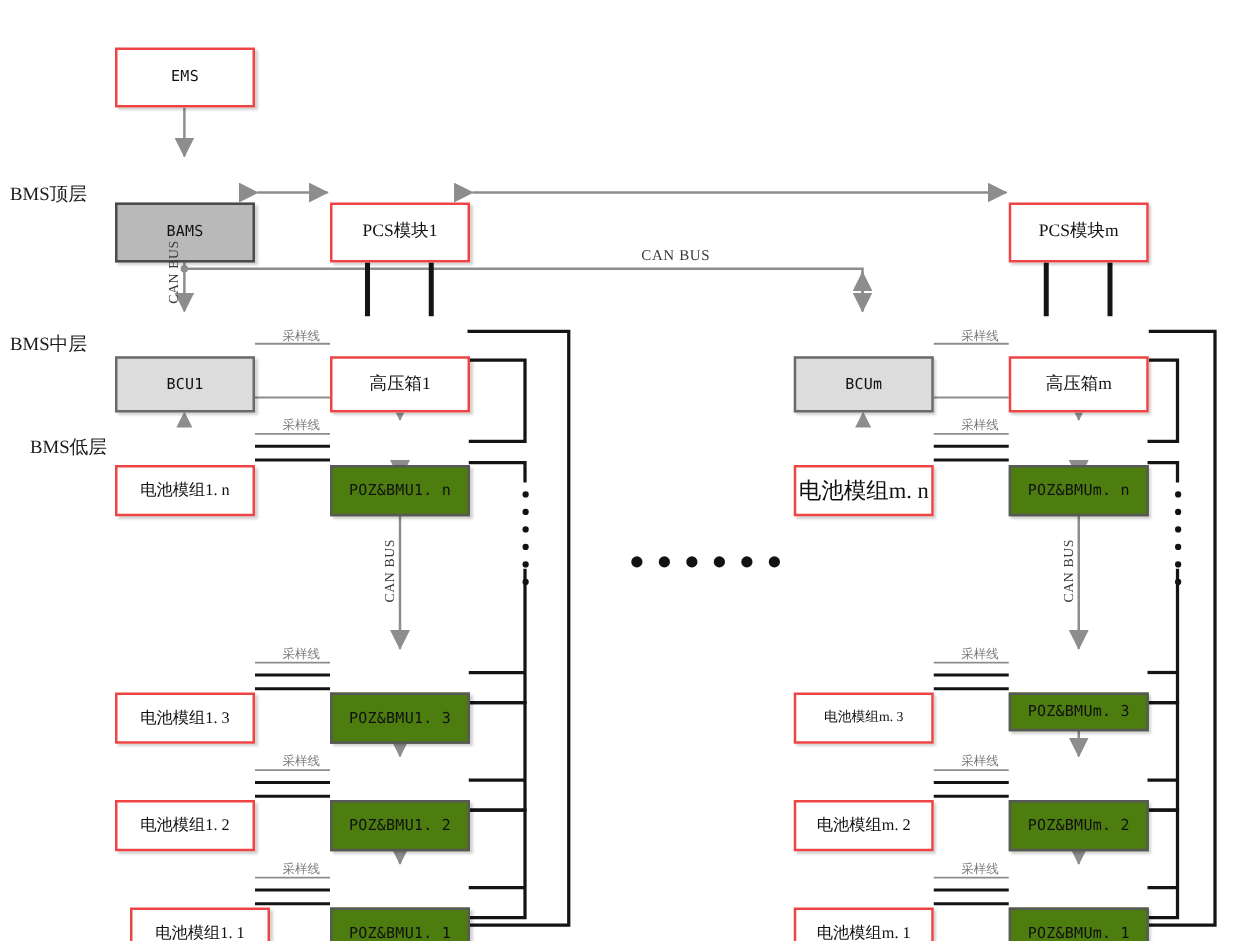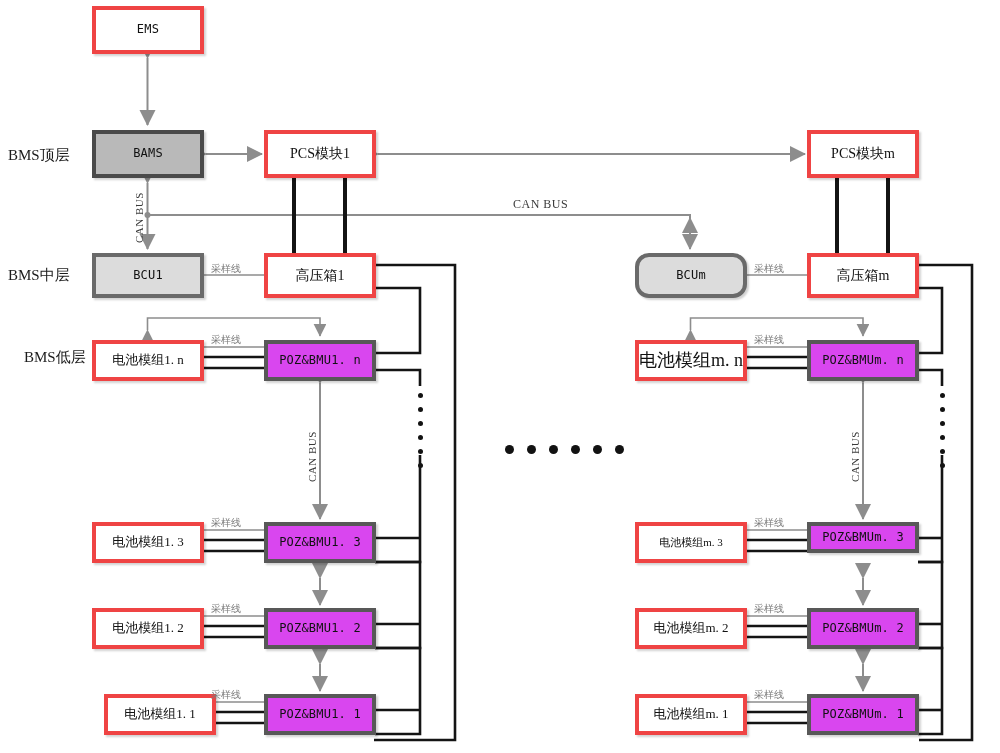--- a/index.html
+++ b/index.html
@@ -18,46 +18,48 @@
   .box{
     position:absolute;
     box-sizing:border-box;
     display:flex;
     align-items:center;
     justify-content:center;
     text-align:center;
     line-height:1.1;
     color:#111;
     background:#ffffff;
-    border:4px solid #ef4444;
+    border:2px solid #ef4444;
     box-shadow:2px 2px 2px rgba(0,0,0,.18);
     z-index:6;
+    margin-top:32px;
   }
   .box.gray-dark{background:#b9b9b9;border-color:#4a4a4a;}
   .box.gray-light{background:#dcdcdc;border-color:#6a6a6a;}
-  .box.gray-lighter{background:#d946ef;border-color:#585858;}
+  .box.gray-lighter{background:#4d7c0f;border-color:#585858;}
   .lbl-serif{font-family:"Liberation Serif","DejaVu Serif",serif;font-size:13px;}
   .lbl-mono{font-family:"DejaVu Sans Mono","Liberation Mono",monospace;font-size:12px;letter-spacing:.2px;}
   
   .tier{
     position:absolute;
     font-family:"Liberation Serif","DejaVu Serif",serif;
     font-size:15px;
     color:#1b1b1b;
     white-space:nowrap;
     z-index:7;
   }
   
   .wirelabel{
     position:absolute;
     font-family:"Liberation Serif","DejaVu Serif",serif;
     font-size:10px;
     color:#7a7a7a;
     white-space:nowrap;
     z-index:8;
+    margin-left:15px;
   }
   .canlabel{
     position:absolute;
     font-family:"Liberation Serif","DejaVu Serif",serif;
     font-size:12px;
     color:#3a3a3a;
     white-space:nowrap;
     letter-spacing:.5px;
     z-index:8;
   }
@@ -226,21 +228,21 @@
   </div>
 
   <div class="box gray-light lbl-mono" style="left:92px;top:253px;width:112px;height:45px;">
     <span>BCU1</span>
   </div>
 
   <div class="box lbl-serif" style="left:264px;top:253px;width:112px;height:45px;font-size:14px;">
     <span>高压箱1</span>
   </div>
 
-  <div class="box gray-light lbl-mono" style="left:635px;top:253px;width:112px;height:45px;border-radius:14px;">
+  <div class="box gray-light lbl-mono" style="left:635px;top:253px;width:112px;height:45px;">
     <span>BCUm</span>
   </div>
 
   <div class="box lbl-serif" style="left:807px;top:253px;width:112px;height:45px;font-size:14px;">
     <span>高压箱m</span>
   </div>
 
   <div class="box lbl-serif" style="left:92px;top:340px;width:112px;height:41px;font-size:13px;">
     <span>电池模组1. n</span>
   </div>

